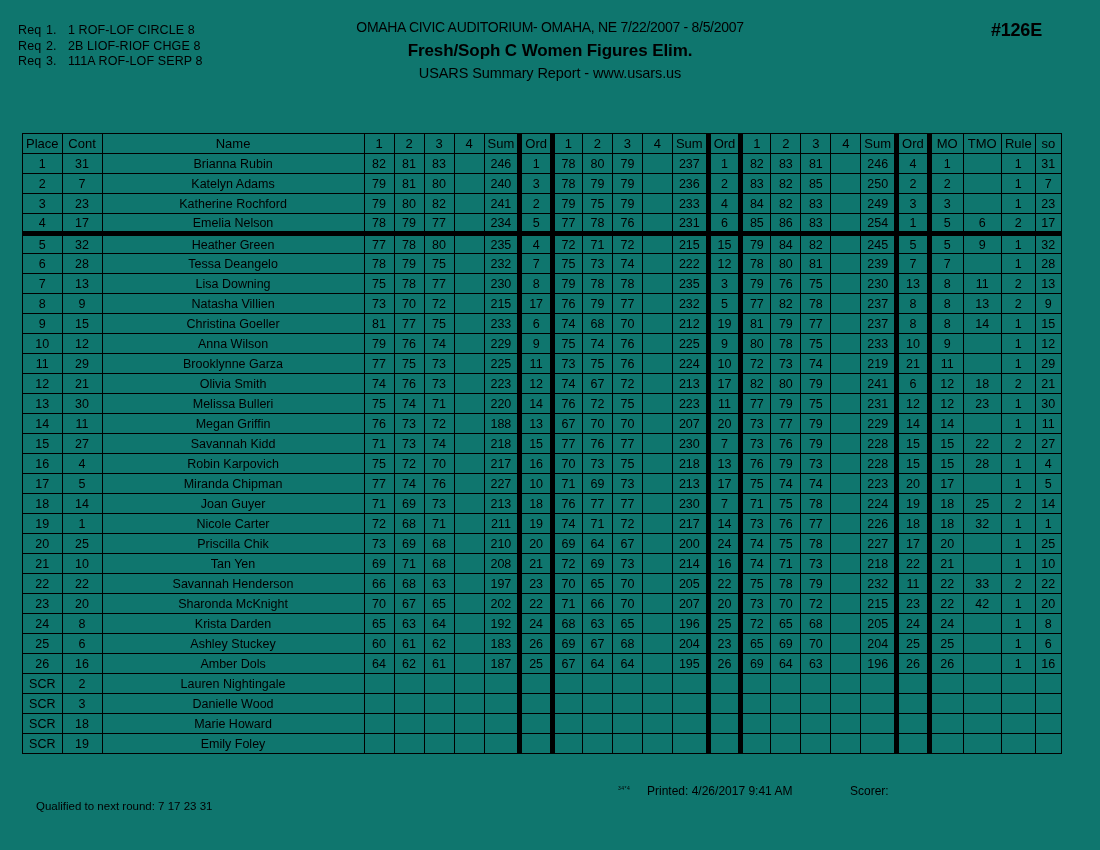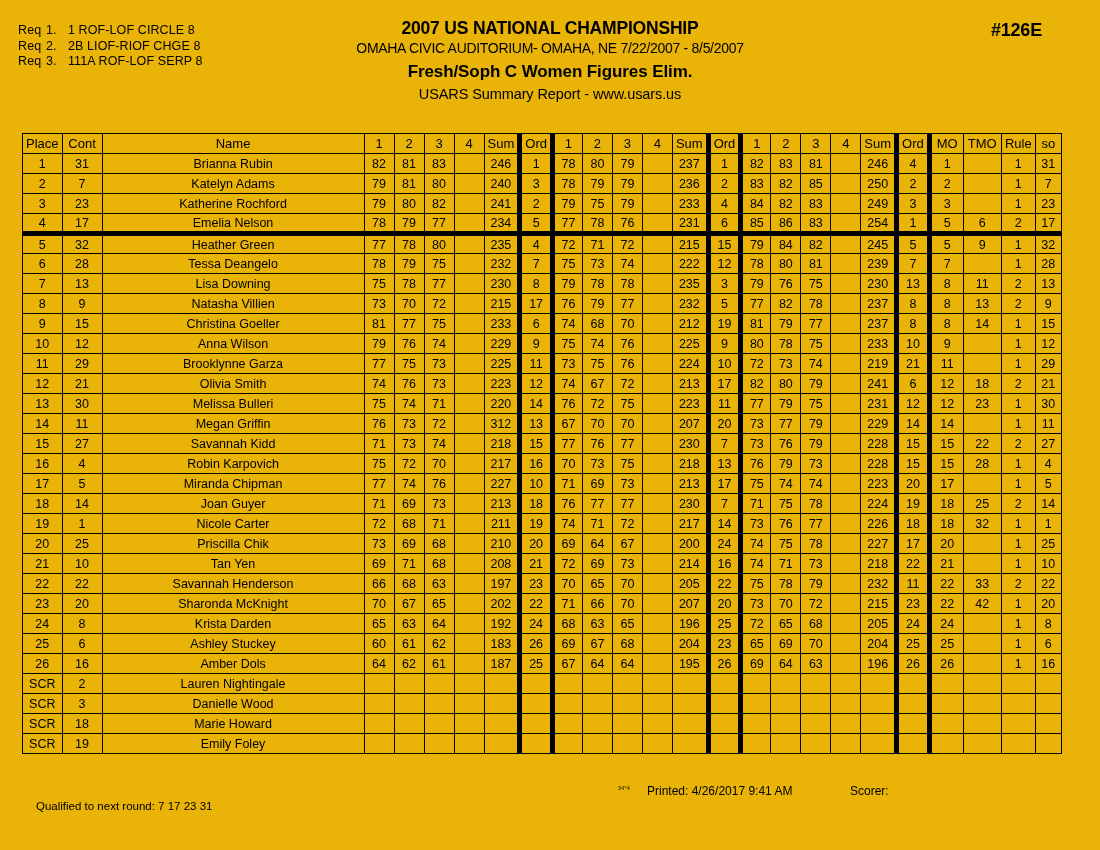--- a/index.html
+++ b/index.html
@@ -8,21 +8,21 @@
     width: 1100px; height: 850px;
     background: #ffffff;
     font-family: "Liberation Sans", sans-serif;
     color: #000000;
     overflow: hidden;
   }
   #page {
     position: relative;
     width: 1100px;
     height: 850px;
-    background: #eab308;
+    background: #0f766e;
   }
 
   
   .req-block {
     position: absolute;
     left: 18px;
     top: 23px;
     font-size: 12.5px;
     line-height: 15.5px;
     letter-spacing: 0.1px;
@@ -124,21 +124,20 @@
     </span>
     <span class="req-line">
       <span class="req-word">Req</span><span class="req-num">2.</span><span>2B LIOF-RIOF CHGE 8</span>
     </span>
     <span class="req-line">
       <span class="req-word">Req</span><span class="req-num">3.</span><span>111A ROF-LOF SERP 8</span>
     </span>
   </div>
 
   <div class="title-block">
-    <div class="t1">2007 US NATIONAL CHAMPIONSHIP</div>
     <div class="t2">OMAHA CIVIC AUDITORIUM- OMAHA, NE  7/22/2007 - 8/5/2007</div>
     <div class="t3">Fresh/Soph C Women Figures Elim.</div>
     <div class="t4">USARS Summary Report - www.usars.us</div>
   </div>
 
   <div class="event-code">#126E</div>
 
   <table id="grid">
     <colgroup>
       <col style="width:38px">
@@ -554,21 +553,21 @@
           <td class="ar">30</td>
         </tr>
         <tr>
           <td class="ac">14</td>
           <td class="ac">11</td>
           <td class="al">Megan Griffin</td>
           <td class="ac">76</td>
           <td class="ac">73</td>
           <td class="ac">72</td>
           <td class="ac"></td>
-          <td class="ar">312</td>
+          <td class="ar">188</td>
           <td class="ac ord tl tr">13</td>
           <td class="ac">67</td>
           <td class="ac">70</td>
           <td class="ac">70</td>
           <td class="ac"></td>
           <td class="ar">207</td>
           <td class="ac ord tl tr">20</td>
           <td class="ac">73</td>
           <td class="ac">77</td>
           <td class="ac">79</td>

